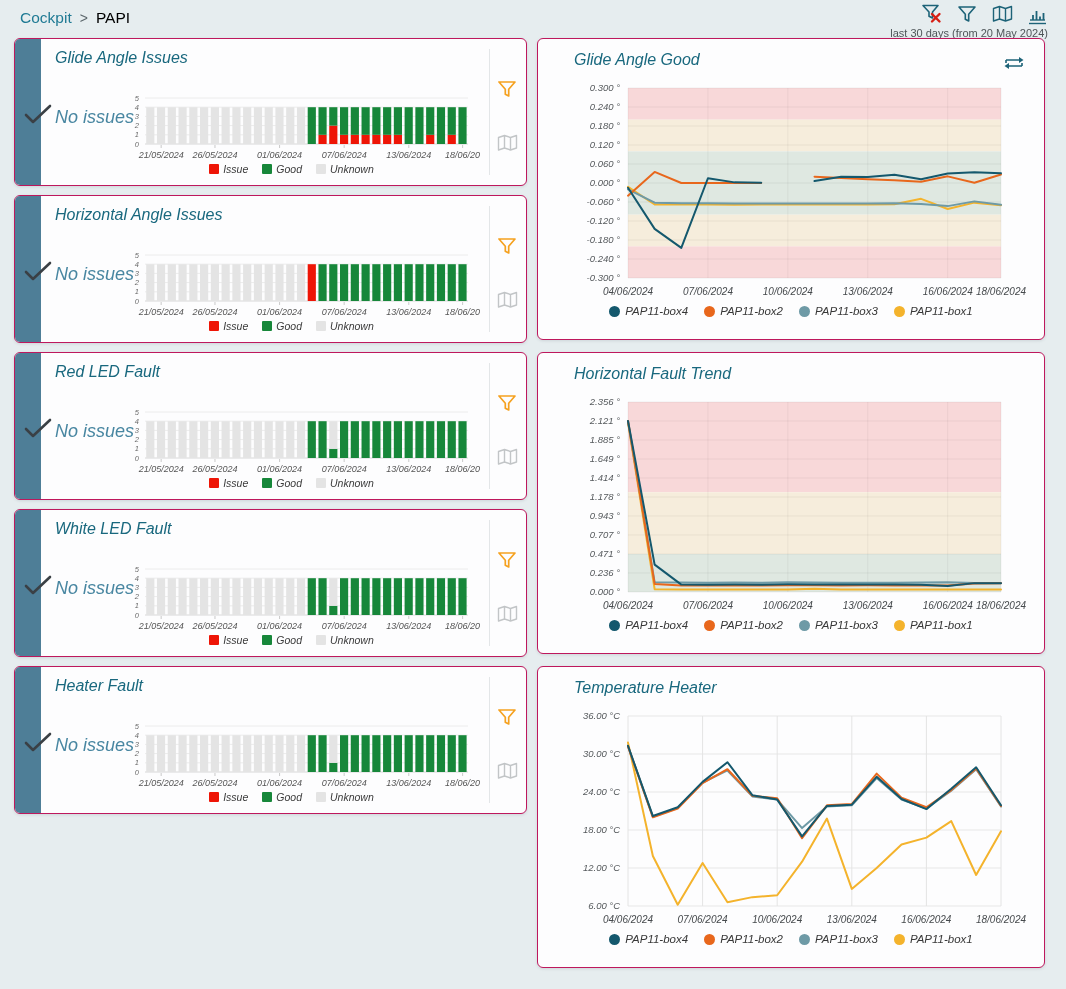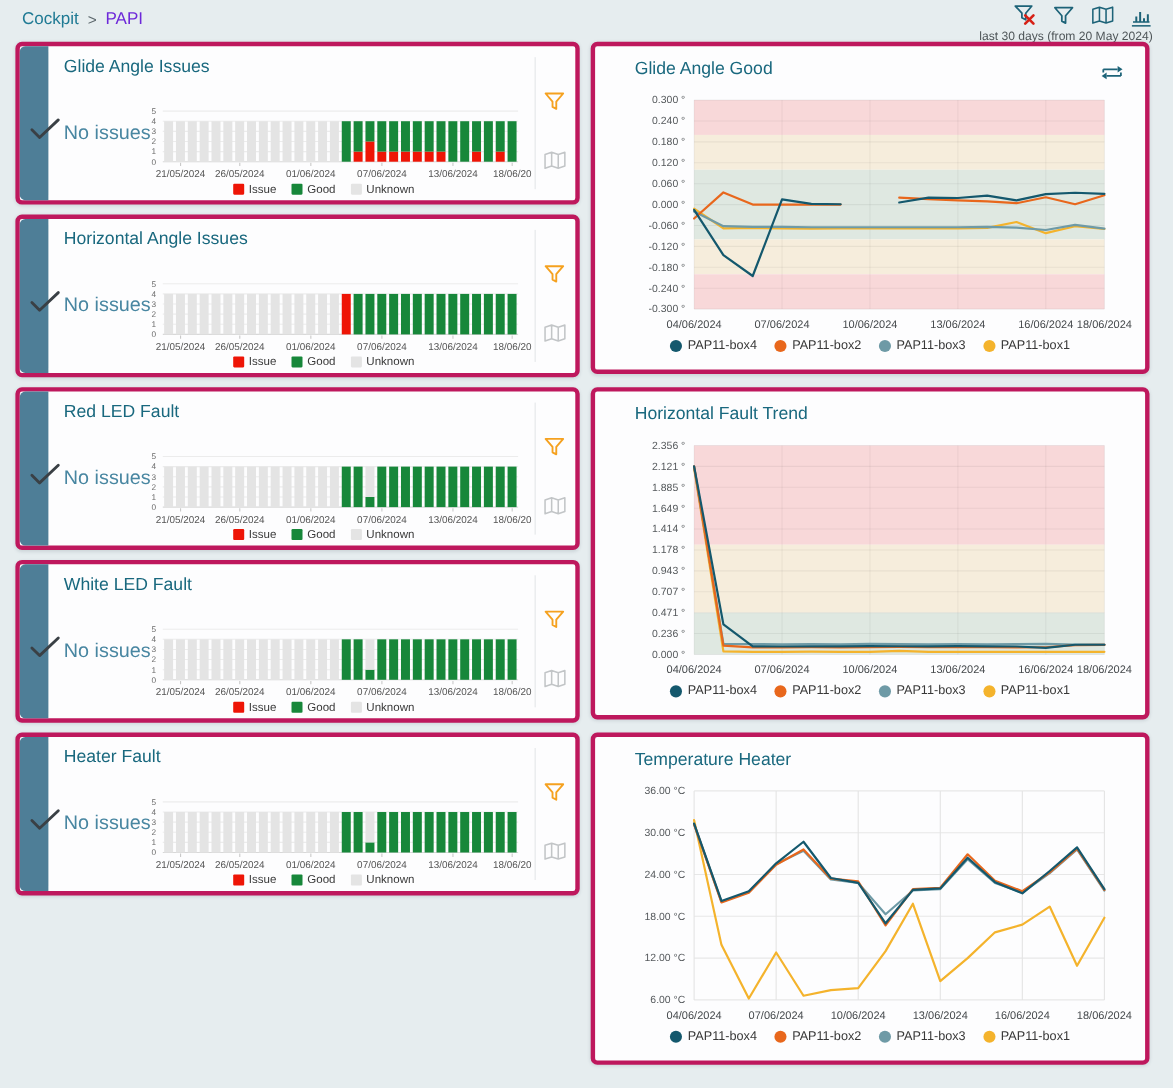--- a/index.html
+++ b/index.html
@@ -8,33 +8,33 @@
     background:#e6edef;
     font-family:"Liberation Sans", sans-serif;
     overflow:hidden;
     position:relative;
   }
   
   .topbar{position:relative;height:38px;padding-left:24px;}
   .breadcrumb{position:absolute;left:20px;top:9px;font-size:15.5px;display:flex;align-items:center;}
   .crumb-root{color:#1f7a94;cursor:pointer;}
   .crumb-sep{color:#5c676c;margin:0 8px;font-size:14px;}
-  .crumb-current{color:#6d28d9;}
+  .crumb-current{color:#000000;}
   .toolbar-icons{position:absolute;right:18px;top:3px;display:flex;gap:13px;}
   .tb-btn{background:none;border:none;padding:0;margin:0;width:22px;height:22px;cursor:pointer;}
   .tb-btn svg{display:block;}
   .period-label{position:absolute;right:18px;top:27px;font-size:11px;color:#4e5558;}
 
   
   .grid{display:grid;grid-template-columns:513px 508px;column-gap:10px;padding-left:14px;align-items:start;}
   .col-left{display:flex;flex-direction:column;gap:9px;}
   .col-right{display:flex;flex-direction:column;gap:12px;}
 
-  .card{position:relative;background:#fdfdfe;border:4px solid #be185d;border-radius:6px;
-        box-shadow:0 1px 3px rgba(60,80,90,.14);box-sizing:border-box;}
+  .card{position:relative;background:#fdfdfe;border:1px solid #be185d;border-radius:6px;
+        box-shadow:0 1px 3px rgba(60,80,90,.14);box-sizing:border-box;font-style:italic;}
   .status-card{height:148px;}
   .trend-card{height:302px;}
 
   .card-title{position:absolute;left:40px;top:10px;margin:0;font-size:16px;font-weight:500;color:#19687e;}
   .trend-card .card-title{left:36px;top:12px;}
 
   
   .strip{position:absolute;left:0;top:0;bottom:0;width:26px;background:#4e7e97;border-radius:5px 0 0 5px;}
   .check{position:absolute;left:8px;top:64px;}
   .status-text{position:absolute;left:40px;top:68px;font-size:18px;color:#4886a1;}

